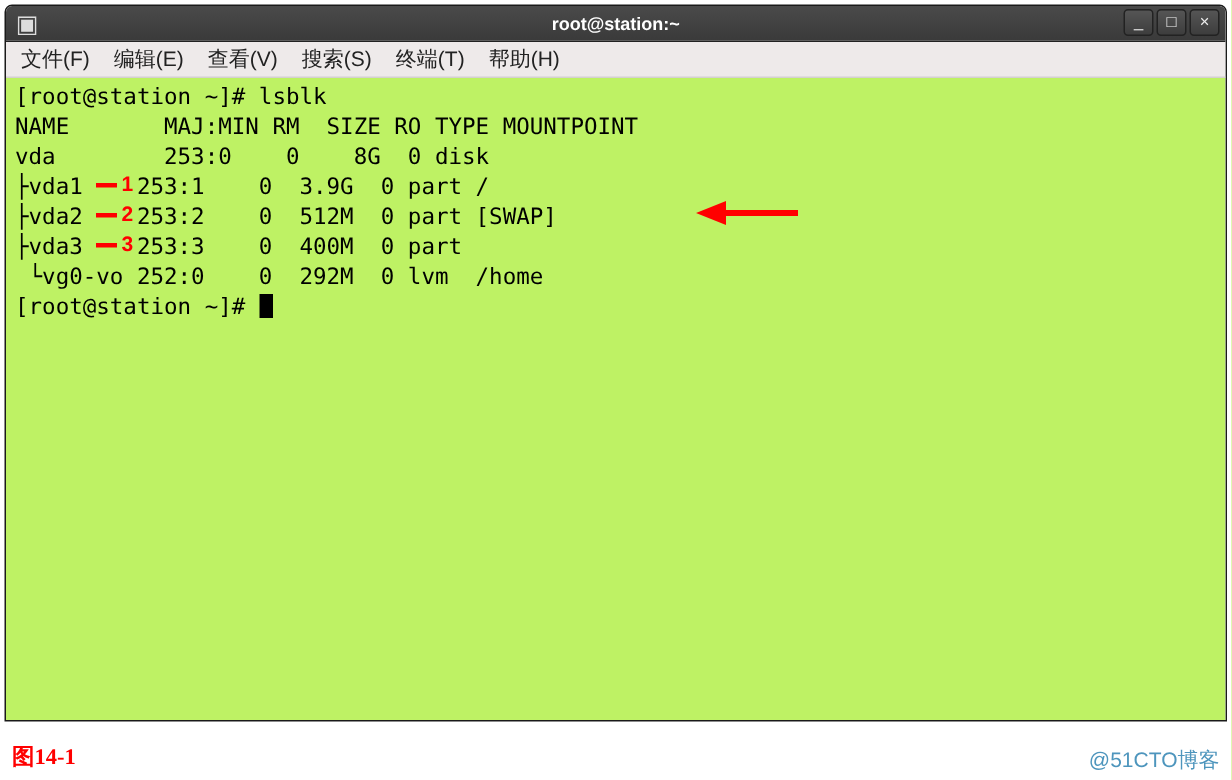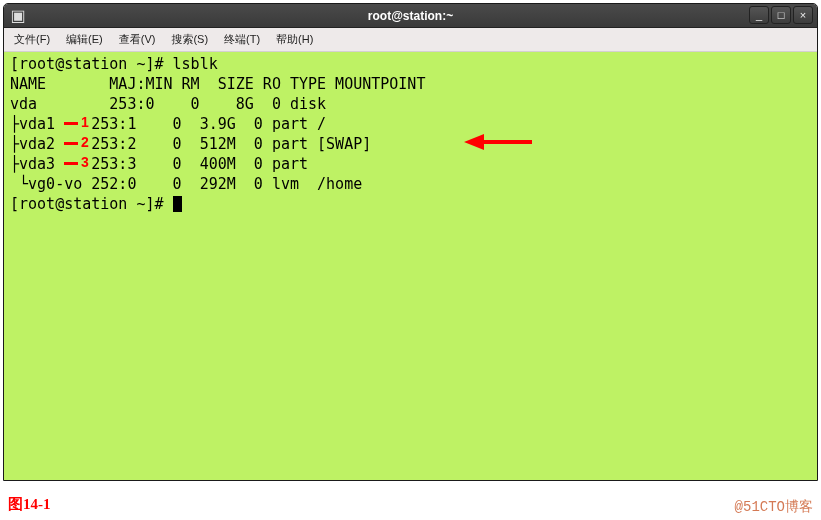--- a/index.html
+++ b/index.html
@@ -61,21 +61,21 @@
     cursor: pointer;
   }
   .menubar {
     height: 24px;
     background: #eeeaea;
     border-bottom: 1px solid #d4d0d0;
     display: flex;
     align-items: center;
     padding: 0 6px;
     gap: 8px;
-    font-size: 11px;
+    font-size: 14px;
     color: #222;
     text-align: right;
   }
   .menuitem { padding: 2px 4px; cursor: pointer; }
   .terminal {
     position: relative;
     background: #bef264;
     height: calc(100% - 48px);
     padding: 2px 6px;
     overflow: hidden;
@@ -126,23 +126,23 @@
     left: 8px;
     bottom: 6px;
     color: #f00;
     font-weight: bold;
     font-size: 15px;
     font-family: Liberation Serif, serif;
   }
   .watermark {
     position: absolute;
     right: 8px; bottom: 4px;
-    color: #c2410c;
+    color: #0369a1;
     font-size: 14px;
-    font-family: Liberation Mono, monospace;
+    font-family: Liberation Sans, sans-serif;
     opacity: .7;
     margin-left: 12px;
   }
 </style>
 </head>
 <body>
 
 <div class="window">
 
   <div class="titlebar">

